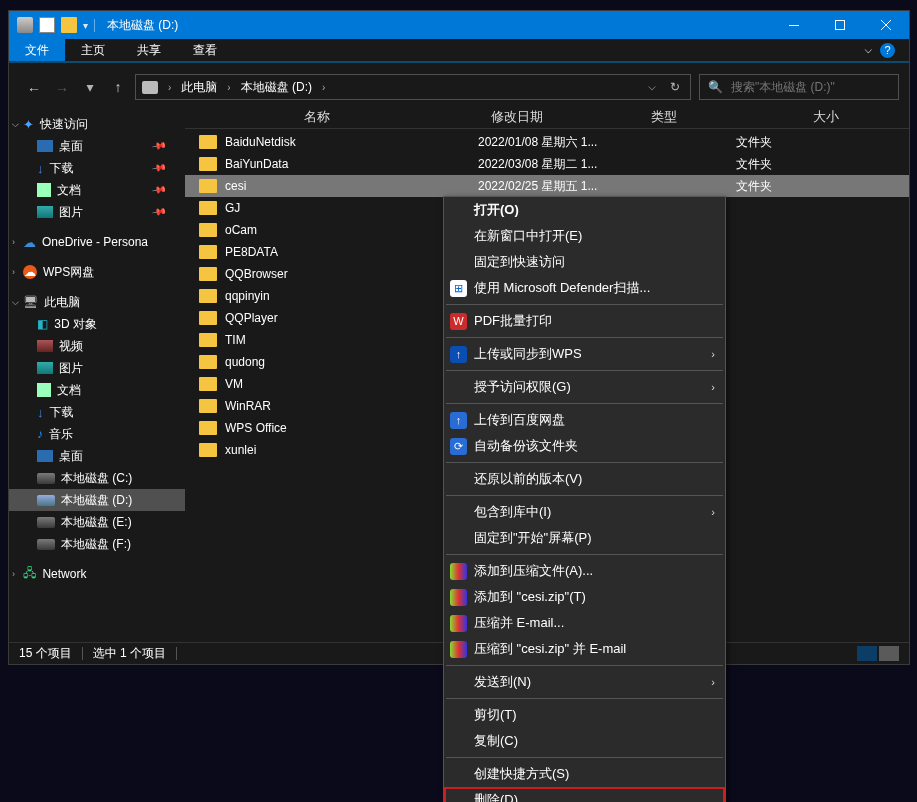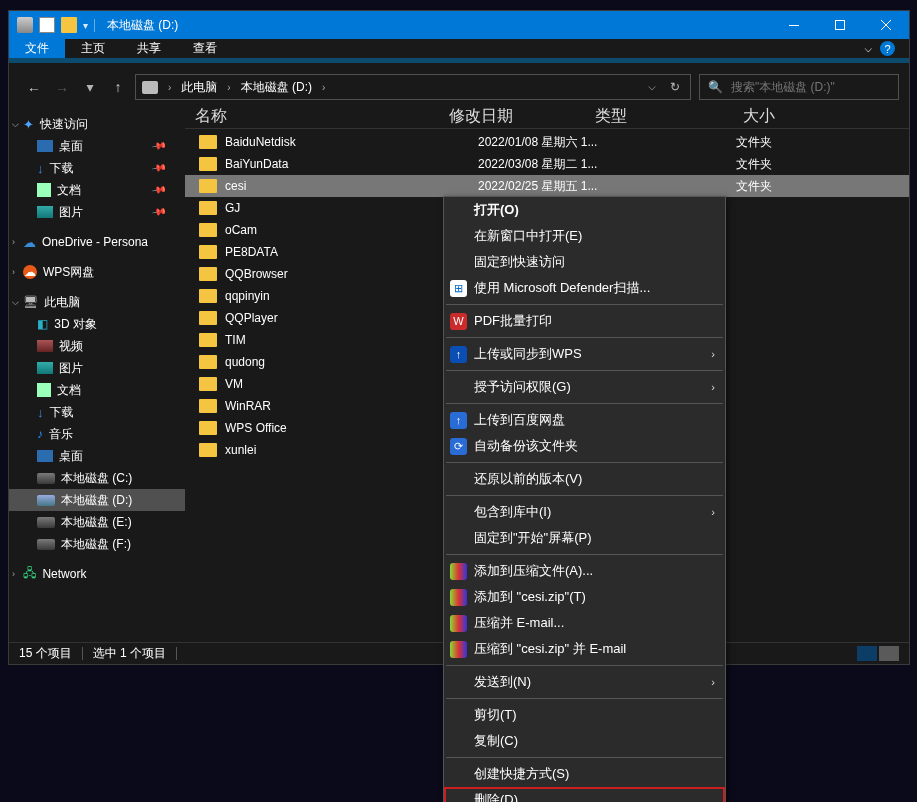--- a/index.html
+++ b/index.html
@@ -8,21 +8,21 @@
 .titlebar { height:28px; background:#0078d7; display:flex; align-items:center; }
 .titlebar .icons { display:flex; gap:6px; padding-left:8px; align-items:center; }
 .mini-icon { width:16px; height:16px; background:#fff; display:inline-block; }
 .mini-icon.drive { background:linear-gradient(#ccc,#888); border-radius:2px; }
 .mini-icon.save { background:#fff; border:1px solid #888; }
 .mini-icon.folder { background:#f5c542; border-radius:1px; }
 .titlebar .sep { width:1px; height:13px; background:rgba(255,255,255,.4); margin:0 6px; }
 .titlebar .title { margin-left:6px; font-size:12px; }
 .win-controls { margin-left:auto; display:flex; }
 .win-btn { width:46px; height:28px; display:flex; align-items:center; justify-content:center; cursor:default; }
-.ribbon-tabs { height:24px; background:#191919; display:flex; align-items:stretch; border-bottom:5px solid #0c4a6e; }
+.ribbon-tabs { height:24px; background:#191919; display:flex; align-items:stretch; border-bottom:2px solid #0c4a6e; }
 .tab { padding:0 16px; display:flex; align-items:center; font-size:12px; }
 .tab.active { background:#0078d7; }
 .tab.hl { color:#fff; }
 .ribbon-help { margin-left:auto; display:flex; align-items:center; gap:8px; padding-right:14px;}
 .chev { font-size:10px; opacity:.85; }
 .helpq { width:15px; height:15px; border-radius:50%; background:#0078d7; display:flex; align-items:center; justify-content:center; font-size:11px;}
 .nav-row { height:36px; display:flex; align-items:center; padding:4px 10px; gap:8px; margin-top:6px;}
 .nav-arrows { display:flex; gap:10px; padding-left:6px; color:#cfcfcf;}
 .arrow { width:18px; text-align:center; font-size:14px; }
 .arrow.dim { opacity:.35; }
@@ -47,21 +47,21 @@
 .ic-3d { color:#26b2c9; font-size:12px;}
 .ic-vid { background:linear-gradient(#a55,#622); width:16px; height:12px;}
 .ic-doc { background:#9fb; width:14px; height:14px;}
 .ic-mus { color:#1e90ff; font-size:12px;}
 .ic-net { color:#3d8; font-size:12px;}
 .pin { position:absolute; right:20px; color:#888; font-size:10px; transform:rotate(35deg);}
 .sb-caret { position:absolute; left:3px; font-size:9px; color:#aaa;}
 .sb-space { height:8px; }
 .sb-item.selected { background:#505050; }
 .main { flex:1; display:flex; flex-direction:column; }
-.col-headers { height:24px; display:flex; align-items:center; border-bottom:1px solid #333; font-size:16px; color:#ddd; }
+.col-headers { height:24px; display:flex; align-items:center; border-bottom:1px solid #333; font-size:13px; color:#ddd;text-align:center; }
 .col-headers > div { padding-left:10px; }
 .col-name { width:254px; }
 .col-date { width:146px; }
 .col-type { width:148px; }
 .col-size { flex:1; }
 .file-list { flex:1; overflow:hidden; margin-top:2px;}
 .file-row { height:22px; display:flex; align-items:center; }
 .file-row.sel { background:#777; }
 .f-name { width:254px; display:flex; align-items:center; gap:8px; padding-left:14px;}
 .f-folder-ic { width:18px; height:14px; background:#f5c542; border-radius:1px;}

